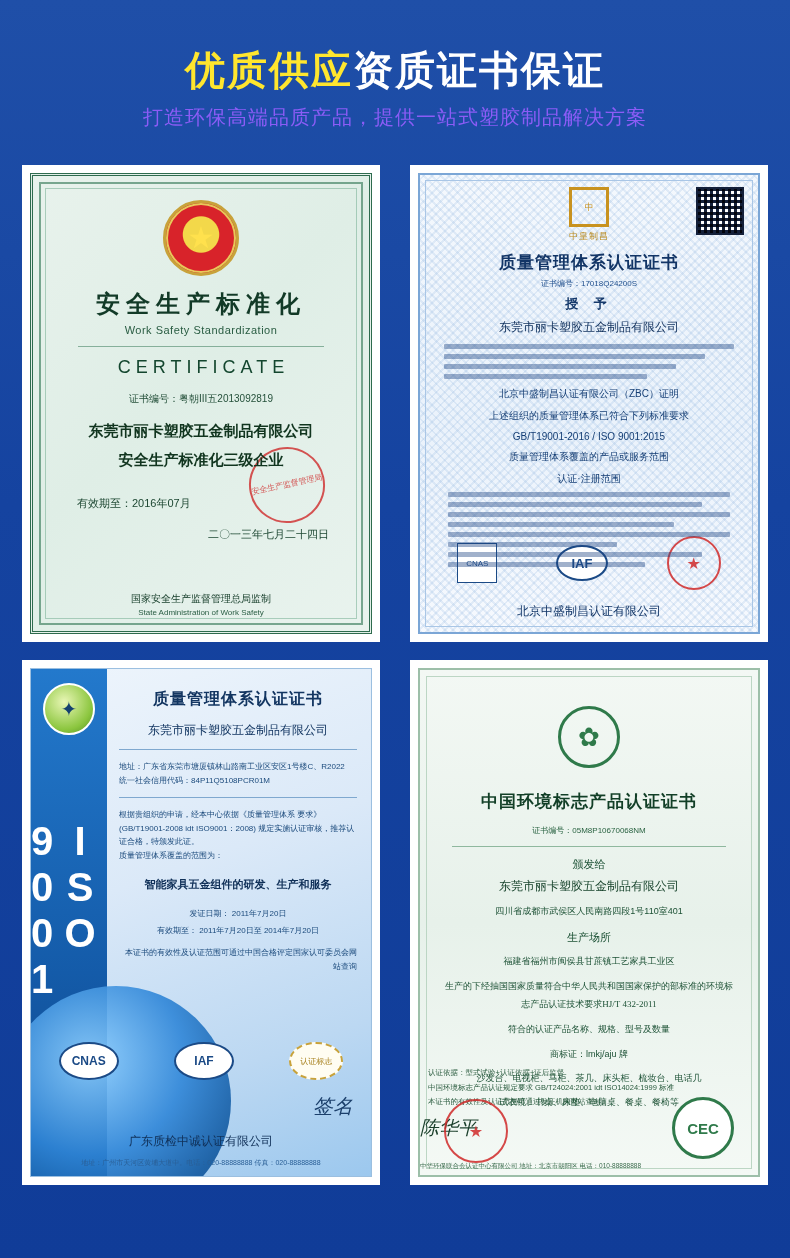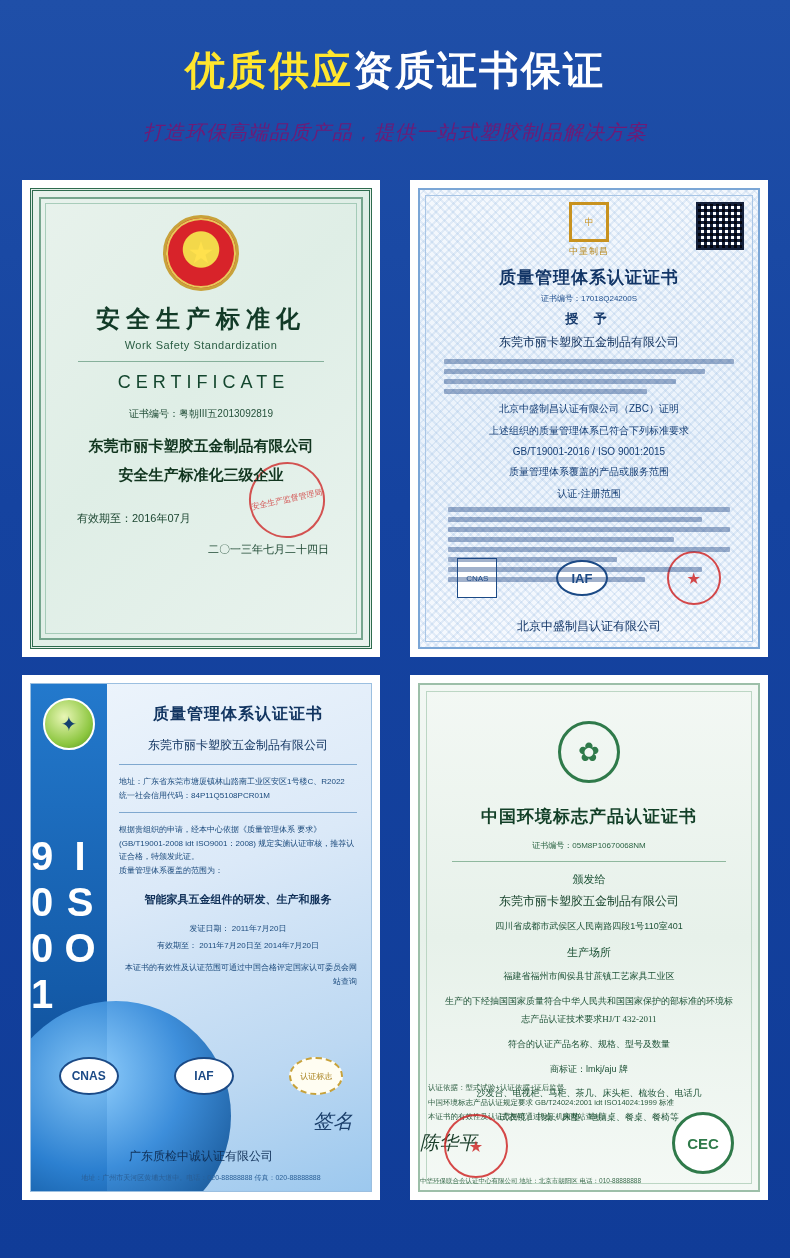--- a/index.html
+++ b/index.html
@@ -21,25 +21,24 @@
   .header-title {
     font-size: 40px;
     font-weight: bold;
     letter-spacing: 2px;
     line-height: 1.1;
     white-space: nowrap;
   }
   .header-title .hl { color: #ffe62e; }
   .header-title .plain { color: #ffffff; }
   .header-sub {
-    margin-top: 27px;
+    margin-top: 12px;
     font-size: 20px;
-    color: #701a75;
+    color: #8b5cf6;
     letter-spacing: 1px;
-    font-style: italic;
   }
 
   
   .grid {
     margin: 34px auto 0 auto;
     width: 746px;
     display: grid;
     grid-template-columns: 358px 358px;
     grid-template-rows: 477px 525px;
     column-gap: 30px;
@@ -414,20 +413,24 @@
         <div class="c1-en">Work Safety Standardization</div>
         <div class="c1-rule"></div>
         <div class="c1-big2">CERTIFICATE</div>
         <div class="c1-no">证书编号：粤朝III五2013092819</div>
         <div class="c1-co">东莞市丽卡塑胶五金制品有限公司</div>
         <div class="c1-lvl">安全生产标准化三级企业</div>
         <div class="c1-valid">有效期至：2016年07月</div>
         <div class="c1-date">二〇一三年七月二十四日</div>
       </div>
       <div class="stamp-red c1-stamp">安全生产监督管理局</div>
+      <div class="c1-foot">
+        <span>国家安全生产监督管理总局监制</span>
+        <span class="en">State Administration of Work Safety</span>
+      </div>
     </div>
   </div>
 
   <div class="cert">
     <div class="cert-inner c2">
       <div class="c2-body">
         <div class="c2-top">
           <div style="width:48px"></div>
           <div class="logo-wrap">
             <div class="logo-zz">中</div>

